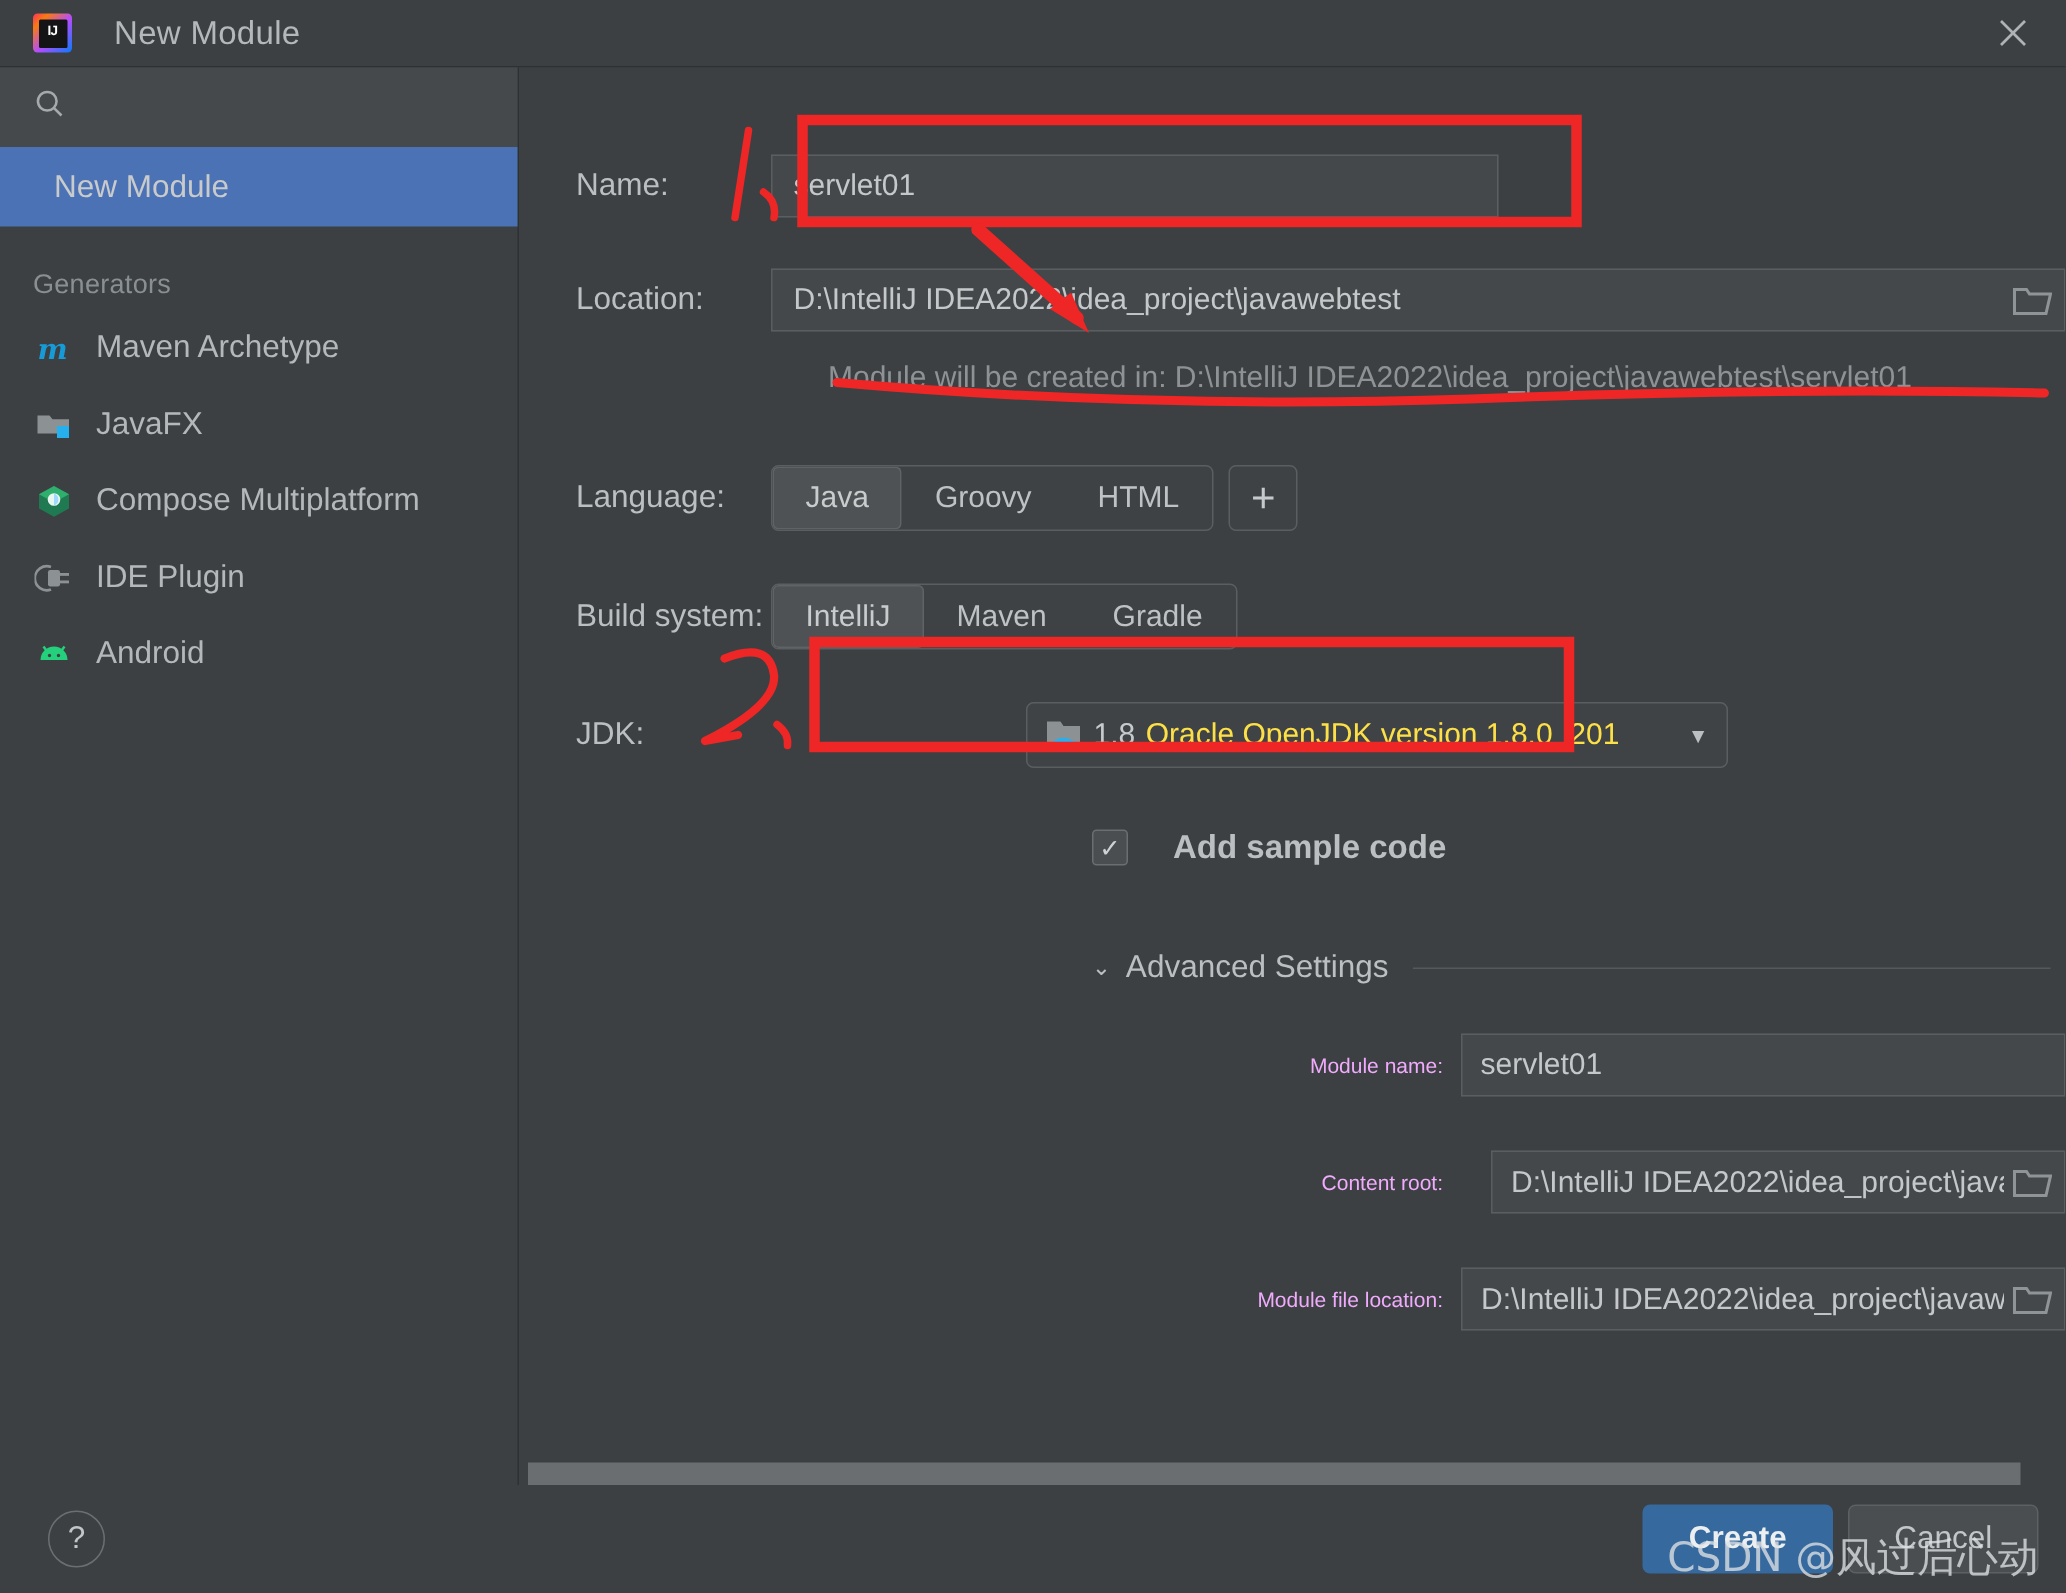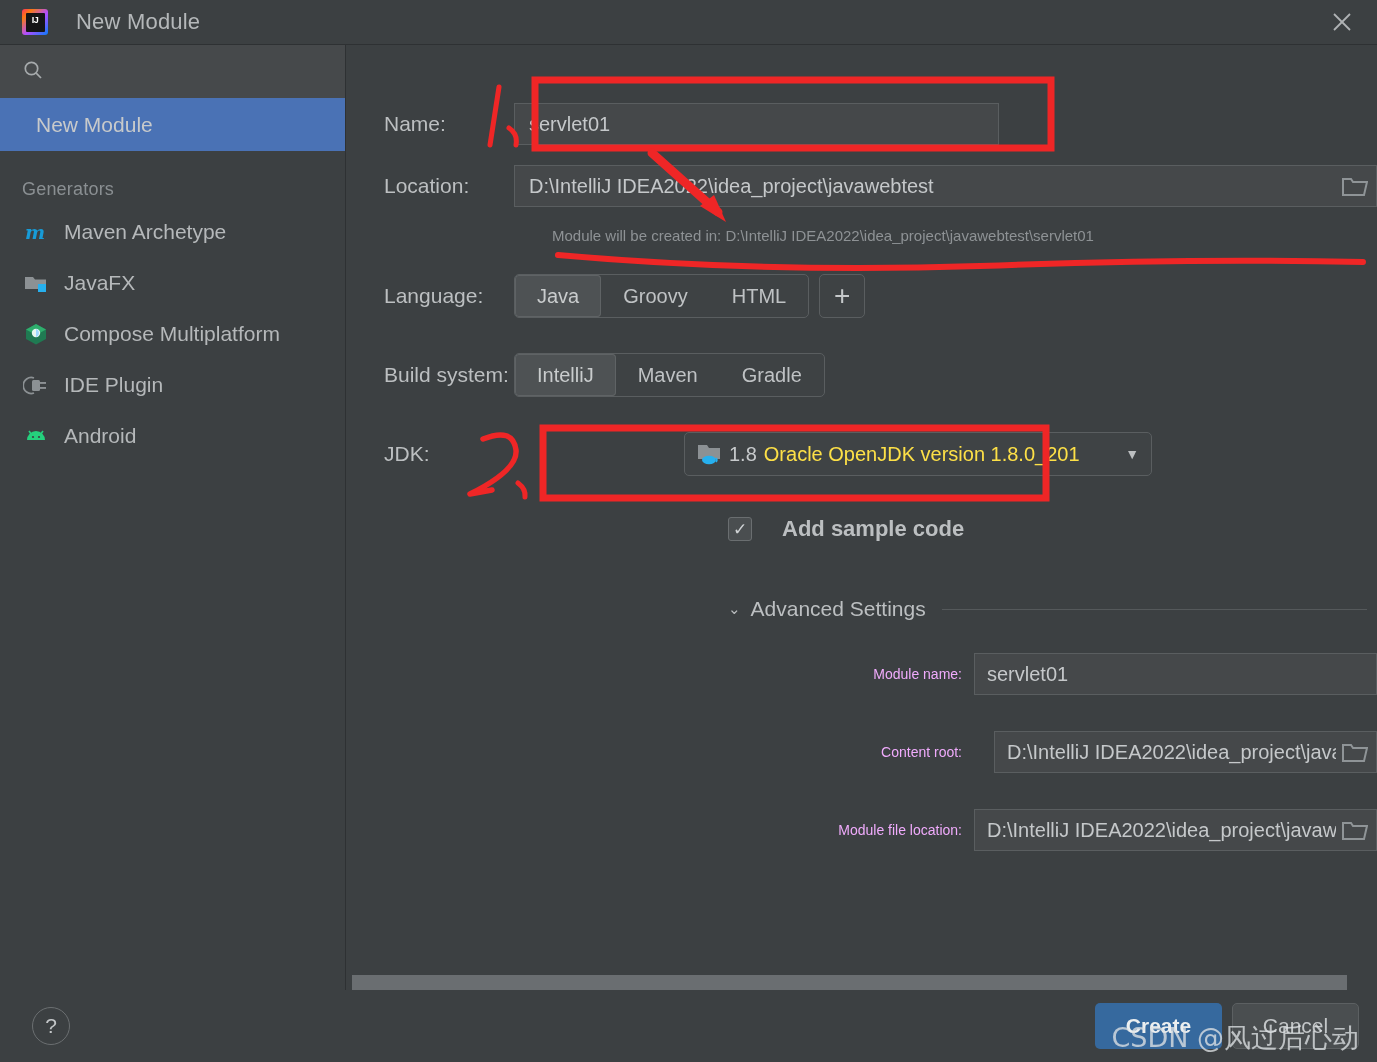--- a/index.html
+++ b/index.html
@@ -108,21 +108,21 @@
     font-family: "Liberation Sans", sans-serif; outline: none;
     width: 100%;
   }
   .browse-btn {
     position: absolute; right: 8px; top: 50%; transform: translateY(-50%);
     width: 28px; height: 24px; cursor: pointer;
     display:flex; align-items:center; justify-content:center;
   }
 
   .hint {
-    color: #8e9295; font-size: 15px; padding-left: 206px; margin-top: 20px;
+    color: #8e9295; font-size: 20px; padding-left: 206px; margin-top: 20px;
   }
 
   
   .seg {
     display: inline-flex; border: 1px solid #5a5e60; border-radius: 5px;
     background: #3e4244; overflow: hidden; height: 44px;
   }
   .seg-item {
     padding: 16px 22px; display: flex; align-items: center; justify-content: center;
     color: #bfc2c4; font-size: 20px; cursor: pointer; min-width: 86px;
@@ -303,42 +303,42 @@
             <circle cx="16" cy="14" r="1.1" fill="#3c4042"></circle>
           </svg>
         </span>
         <span>Android</span>
       </div>
     </div>
 
     <div class="main">
       <div class="form">
 
-        <div class="row" style="margin-bottom:20px;">
+        <div class="row" style="margin-bottom:34px;">
           <div class="lbl">Name:</div>
           <div class="field-wrap" style="flex:none;">
             <input class="text-field name-field" type="text" value="servlet01" style="">
           </div>
         </div>
 
         <div class="row">
           <div class="lbl">Location:</div>
           <div class="field-wrap" style="margin-right:0;">
             <input class="loc-field" type="text" value="D:\IntelliJ IDEA2022\idea_project\javawebtest" style="">
             <span class="browse-btn">
               <svg width="26" height="21" viewBox="0 0 26 21" aria-hidden="true">
                 <path d="M1 3 L9 3 L11 6 L25 6 L22 19 L1 19 Z" fill="none" stroke="#8f9497" stroke-width="2"></path>
               </svg>
             </span>
           </div>
         </div>
 
         <div class="hint">Module will be created in: D:\IntelliJ IDEA2022\idea_project\javawebtest\servlet01</div>
 
-        <div class="row" style="margin-top:30px;">
+        <div class="row" style="margin-top:46px;">
           <div class="lbl">Language:</div>
           <div style="display:flex;align-items:center;">
             <div class="seg">
               <div class="seg-item active">Java</div>
               <div class="seg-item">Groovy</div>
               <div class="seg-item">HTML</div>
             </div>
             <div class="plus-btn">+</div>
           </div>
         </div>

